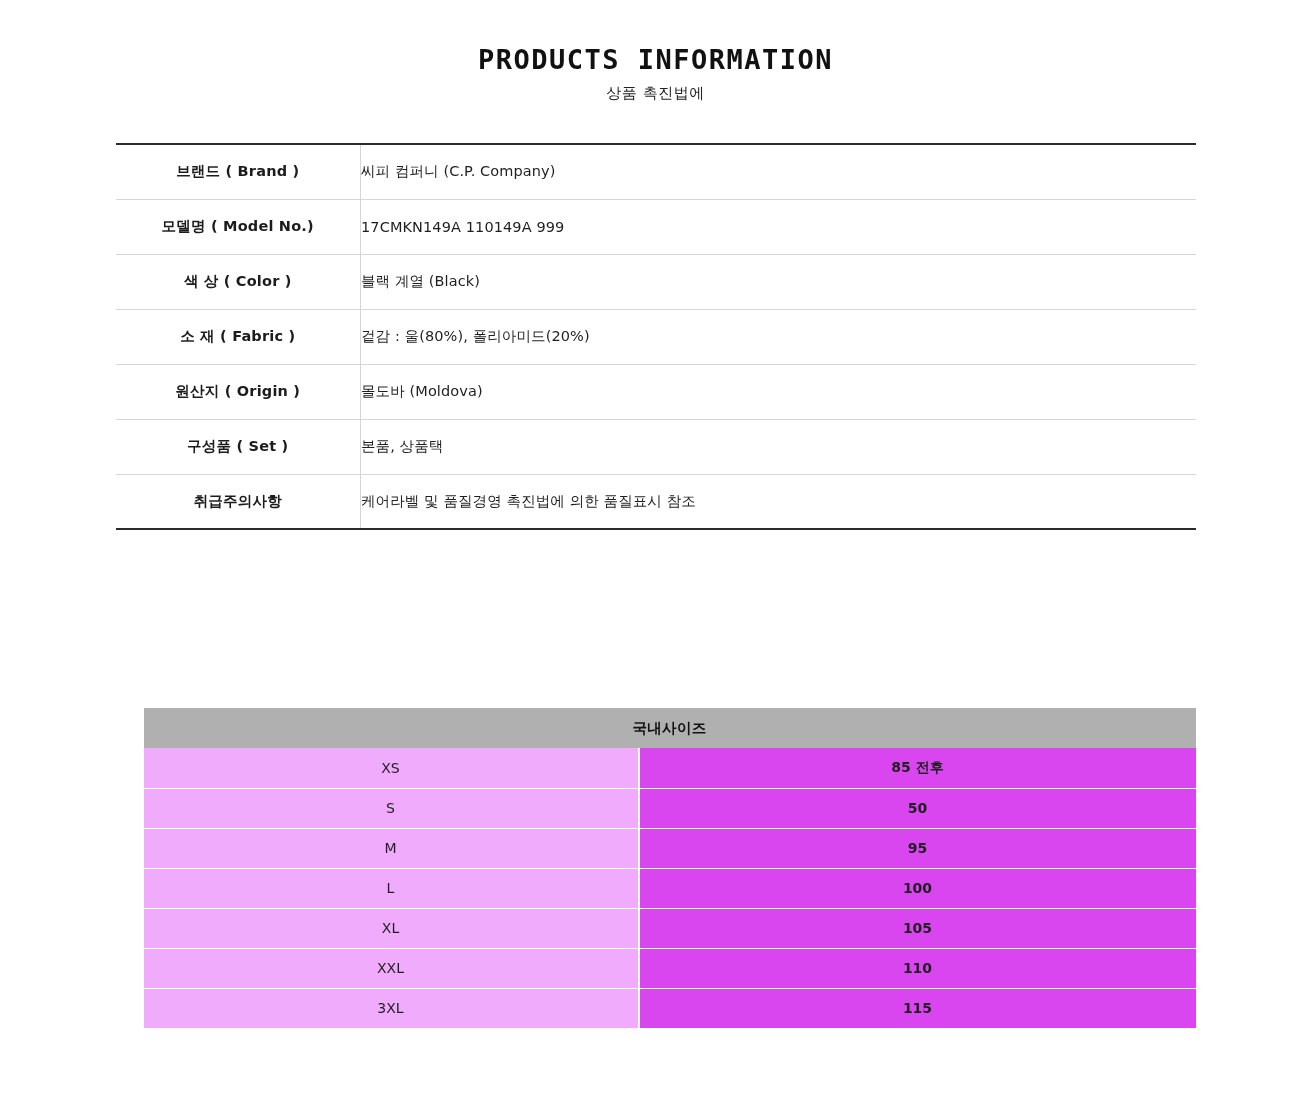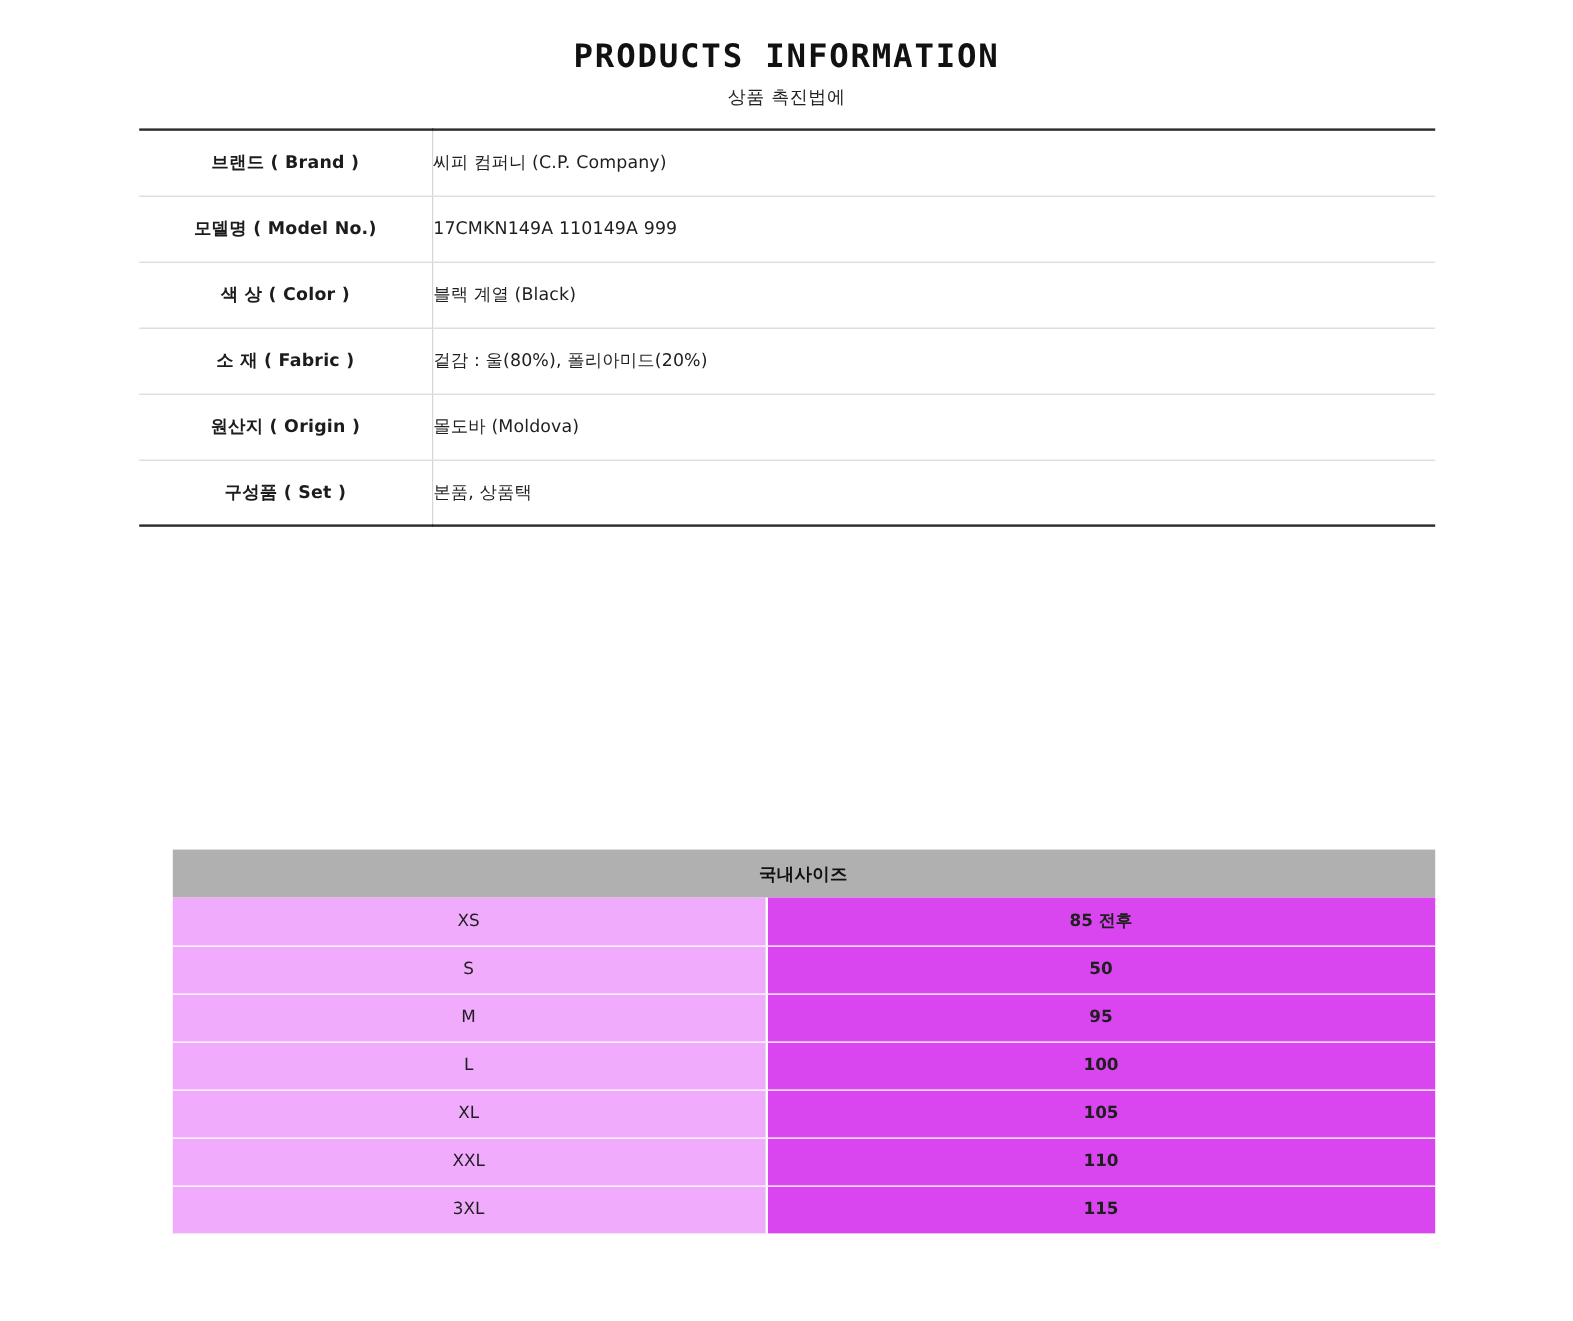--- a/index.html
+++ b/index.html
@@ -19,21 +19,21 @@
 
   .page {
     width: 1311px;
     height: 1101px;
     position: relative;
   }
 
   
   .header {
     text-align: center;
-    padding-top: 32px;
+    padding-top: 44px;
   }
   .header-title {
     font-family: "DejaVu Sans Mono", "Liberation Mono", monospace;
     font-size: 27px;
     font-weight: bold;
     letter-spacing: 1.5px;
     color: #111111;
     margin: 0;
     line-height: 1.15;
   }
@@ -42,21 +42,21 @@
     font-size: 15px;
     font-weight: normal;
     color: #222222;
     margin: 9px 0 0 0;
     letter-spacing: 0.5px;
   }
 
   
   .info-table-wrap {
     width: 1080px;
-    margin: 16px auto 0 auto;
+    margin: 40px auto 0 auto;
   }
   table.info-table {
     width: 100%;
     border-collapse: collapse;
     border-top: 2px solid #2b2b2b;
     border-bottom: 2px solid #2b2b2b;
   }
   table.info-table tr {
     border-bottom: 1px solid #d6d6d6;
   }
@@ -155,20 +155,24 @@
           <td class="info-value">겉감 : 울(80%), 폴리아미드(20%)</td>
         </tr>
         <tr>
           <td class="info-label">원산지 ( Origin )</td>
           <td class="info-value">몰도바 (Moldova)</td>
         </tr>
         <tr>
           <td class="info-label">구성품 ( Set )</td>
           <td class="info-value">본품, 상품택</td>
         </tr>
+        <tr>
+          <td class="info-label">취급주의사항</td>
+          <td class="info-value">케어라벨 및 품질경영 촉진법에 의한 품질표시 참조</td>
+        </tr>
       </tbody>
     </table>
   </div>
 
   <div class="size-table-wrap">
     <table class="size-table">
       <thead>
         <tr>
           <th class="size-header" colspan="2">국내사이즈</th>
         </tr>

